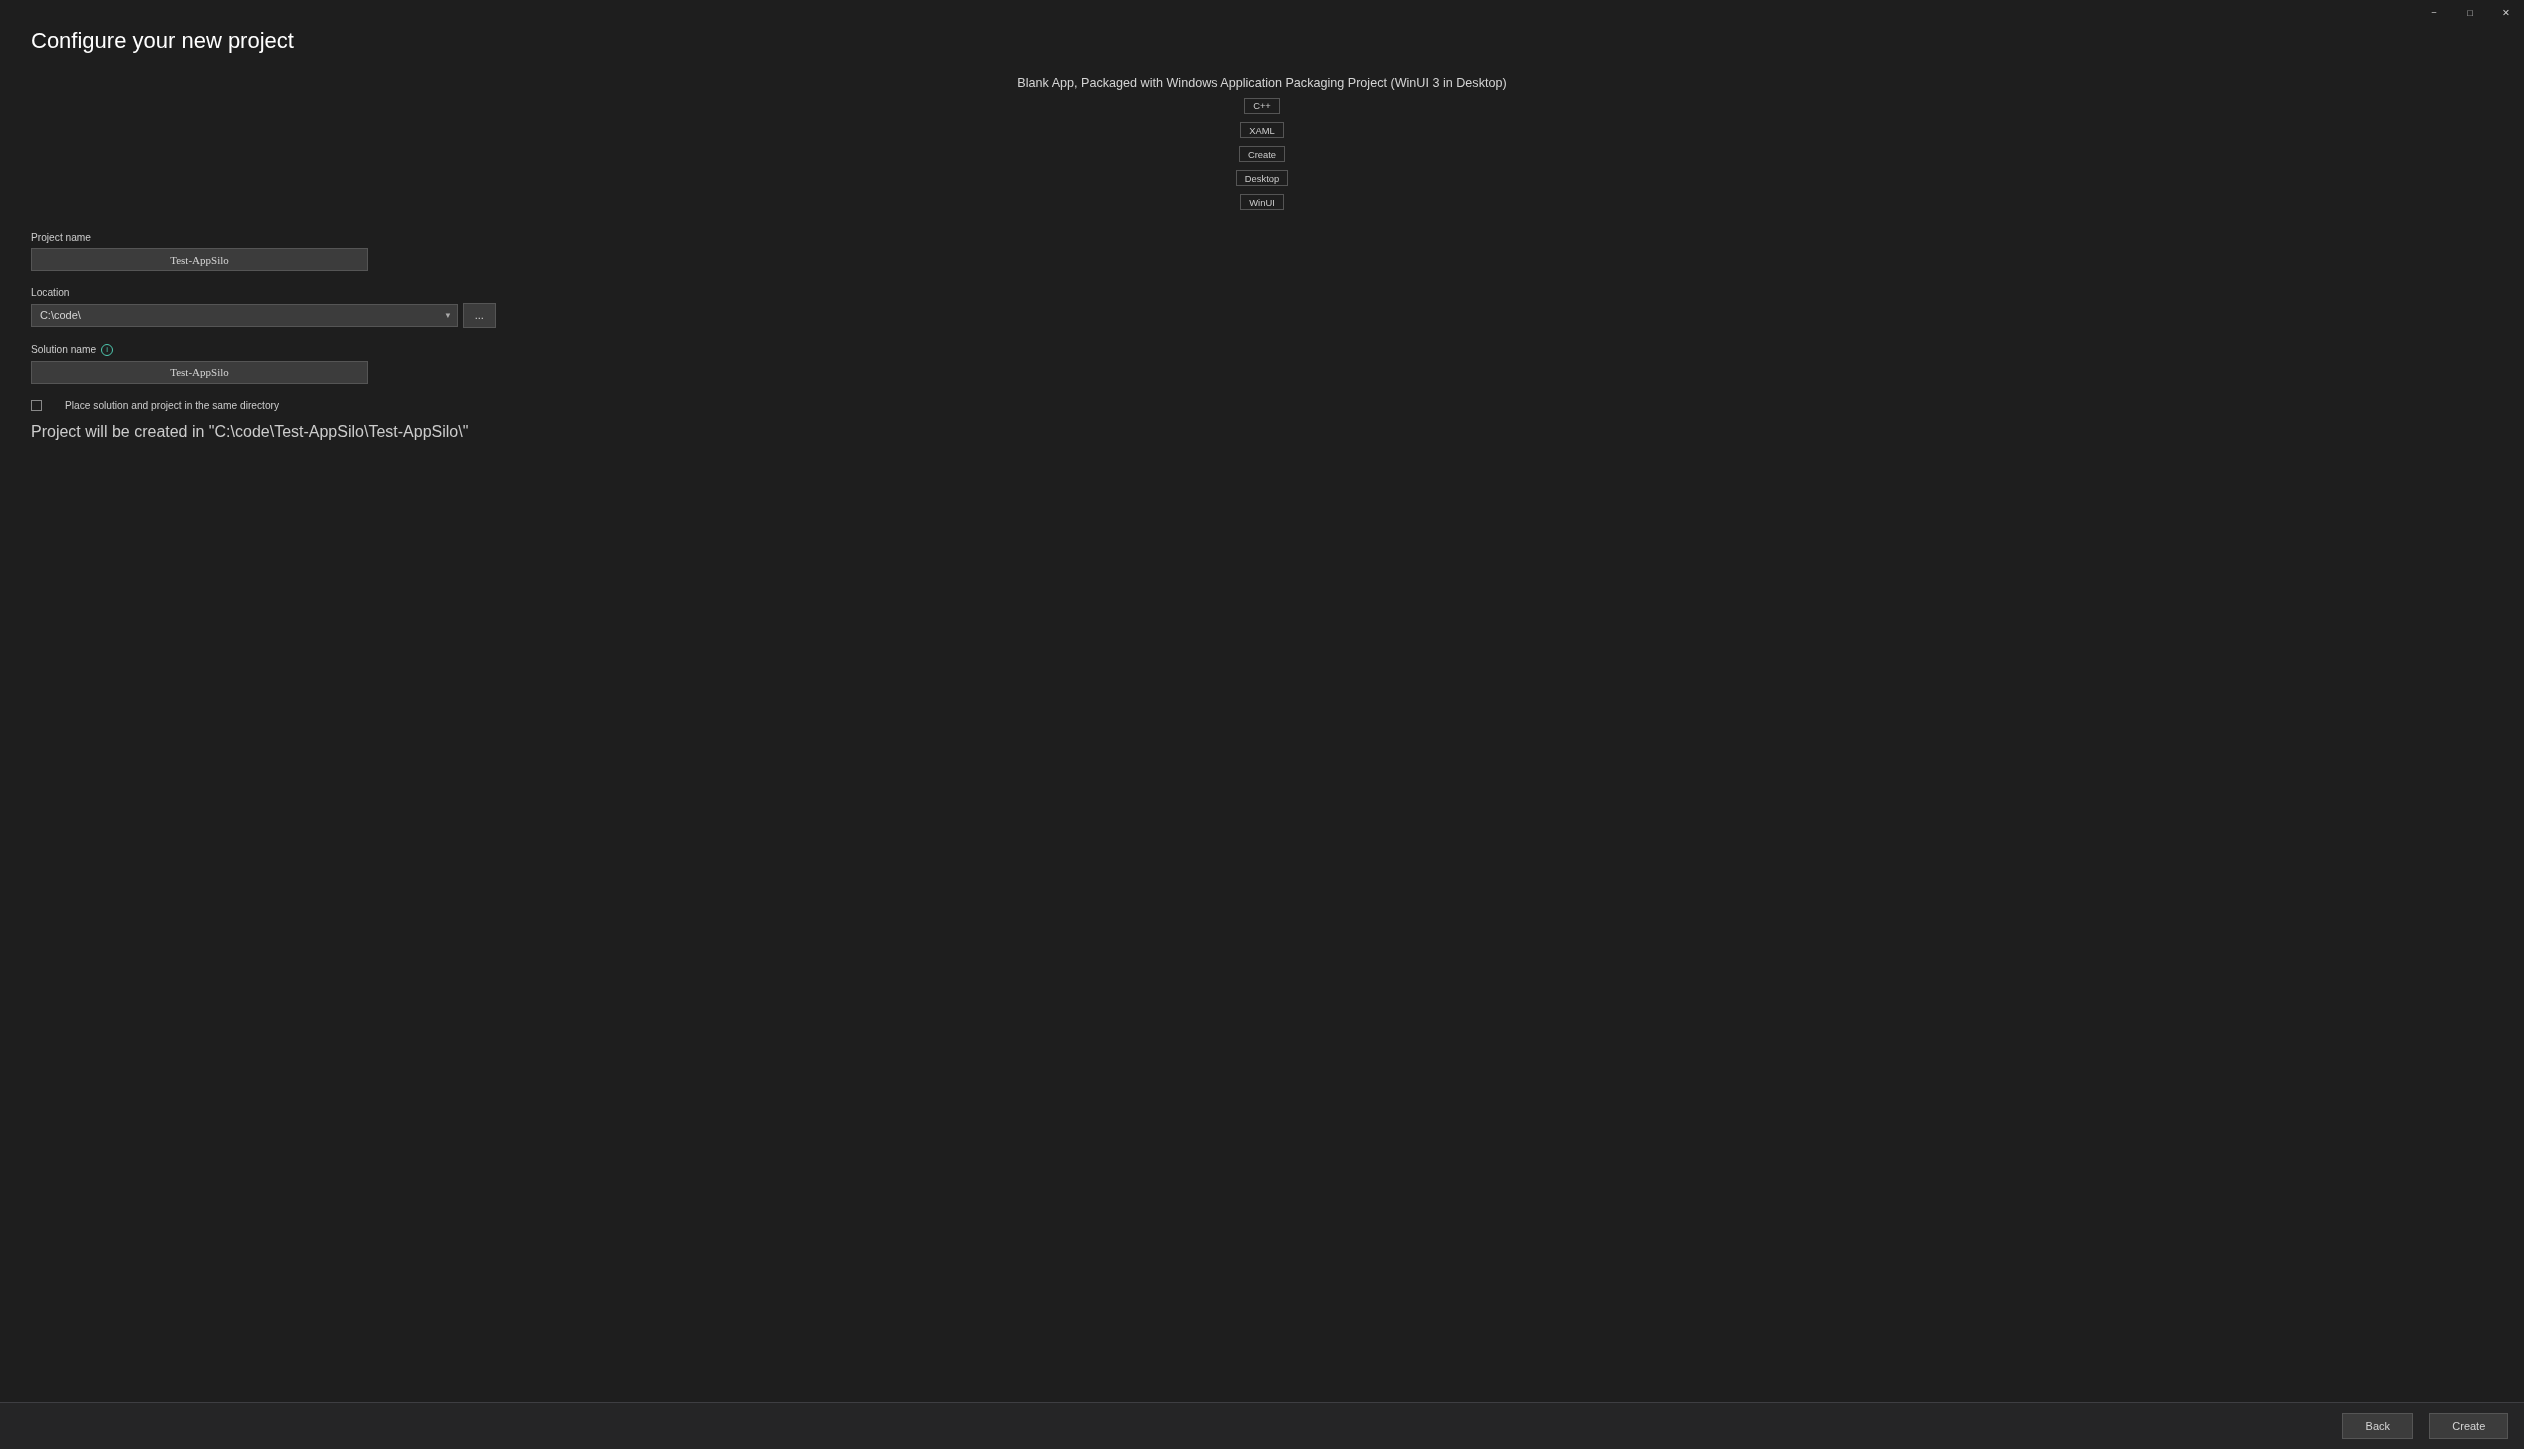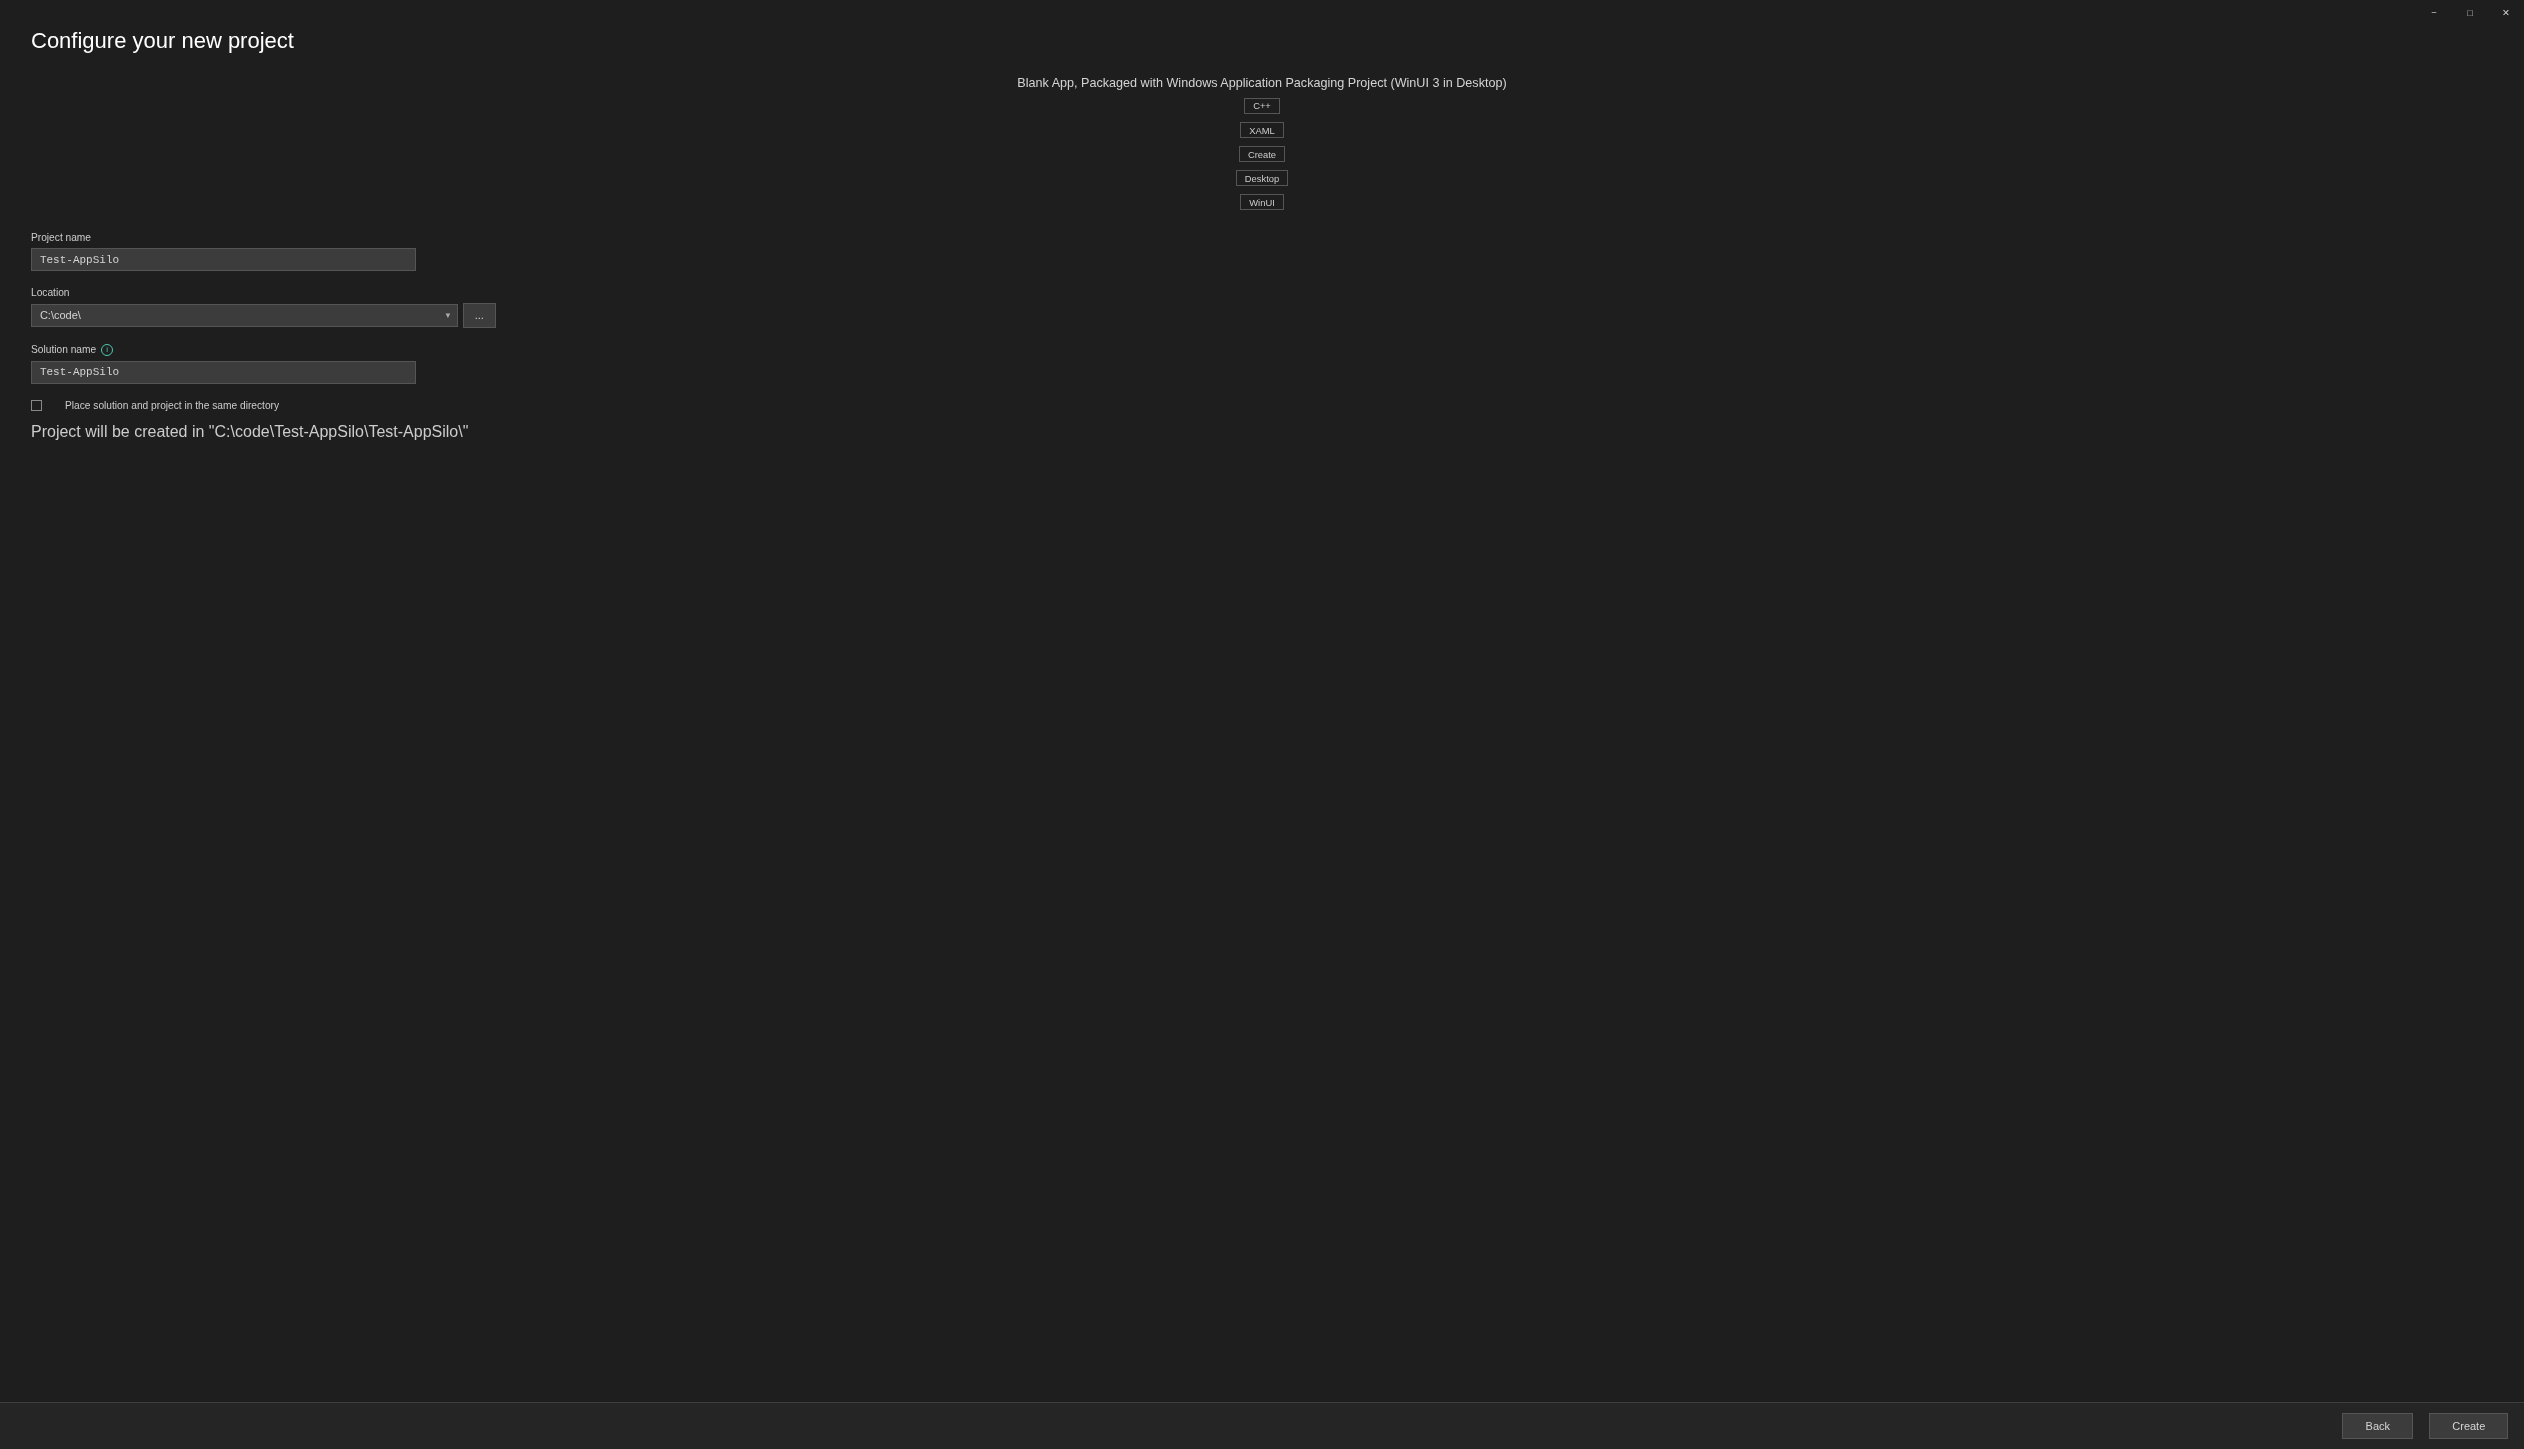--- a/index.html
+++ b/index.html
@@ -93,29 +93,30 @@
       color: #4ec9b0;
       font-size: 7.9px;
       display: inline-flex;
       align-items: center;
       justify-content: center;
       cursor: default;
       flex-shrink: 0;
     }
 
     .form-input {
-      width: 385px;
+      width: 337px;
       max-width: 100%;
       background: #3c3c3c;
       border: 0.8px solid #555;
       color: #d4d4d4;
       padding: 4.7px 7.9px;
       font-size: 11px;
-      font-family: Liberation Mono, monospace;
+      font-family: Liberation Serif, serif;
       outline: none;
+      text-align: center;
     }
 
     .location-row {
       display: flex;
       align-items: center;
       gap: 4.7px;
     }
 
     .location-select-wrapper {
       position: relative;

